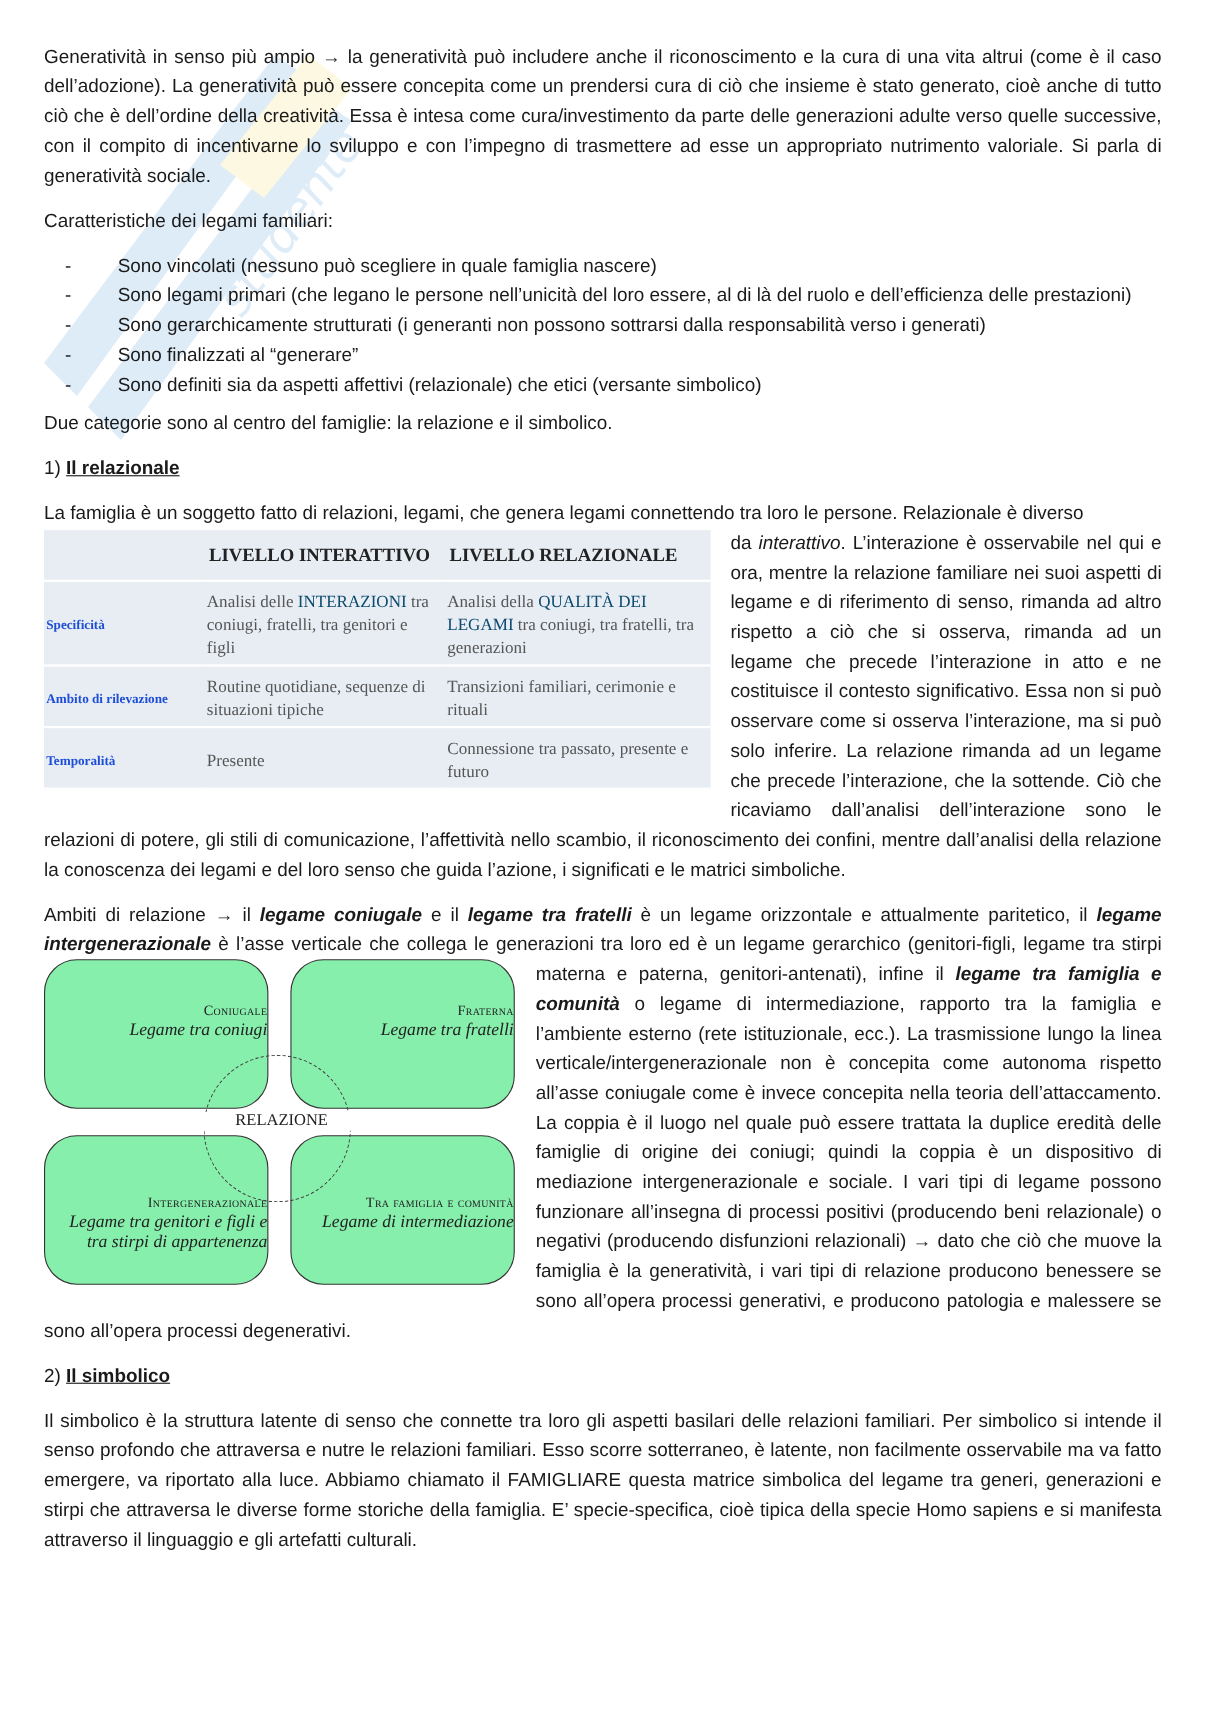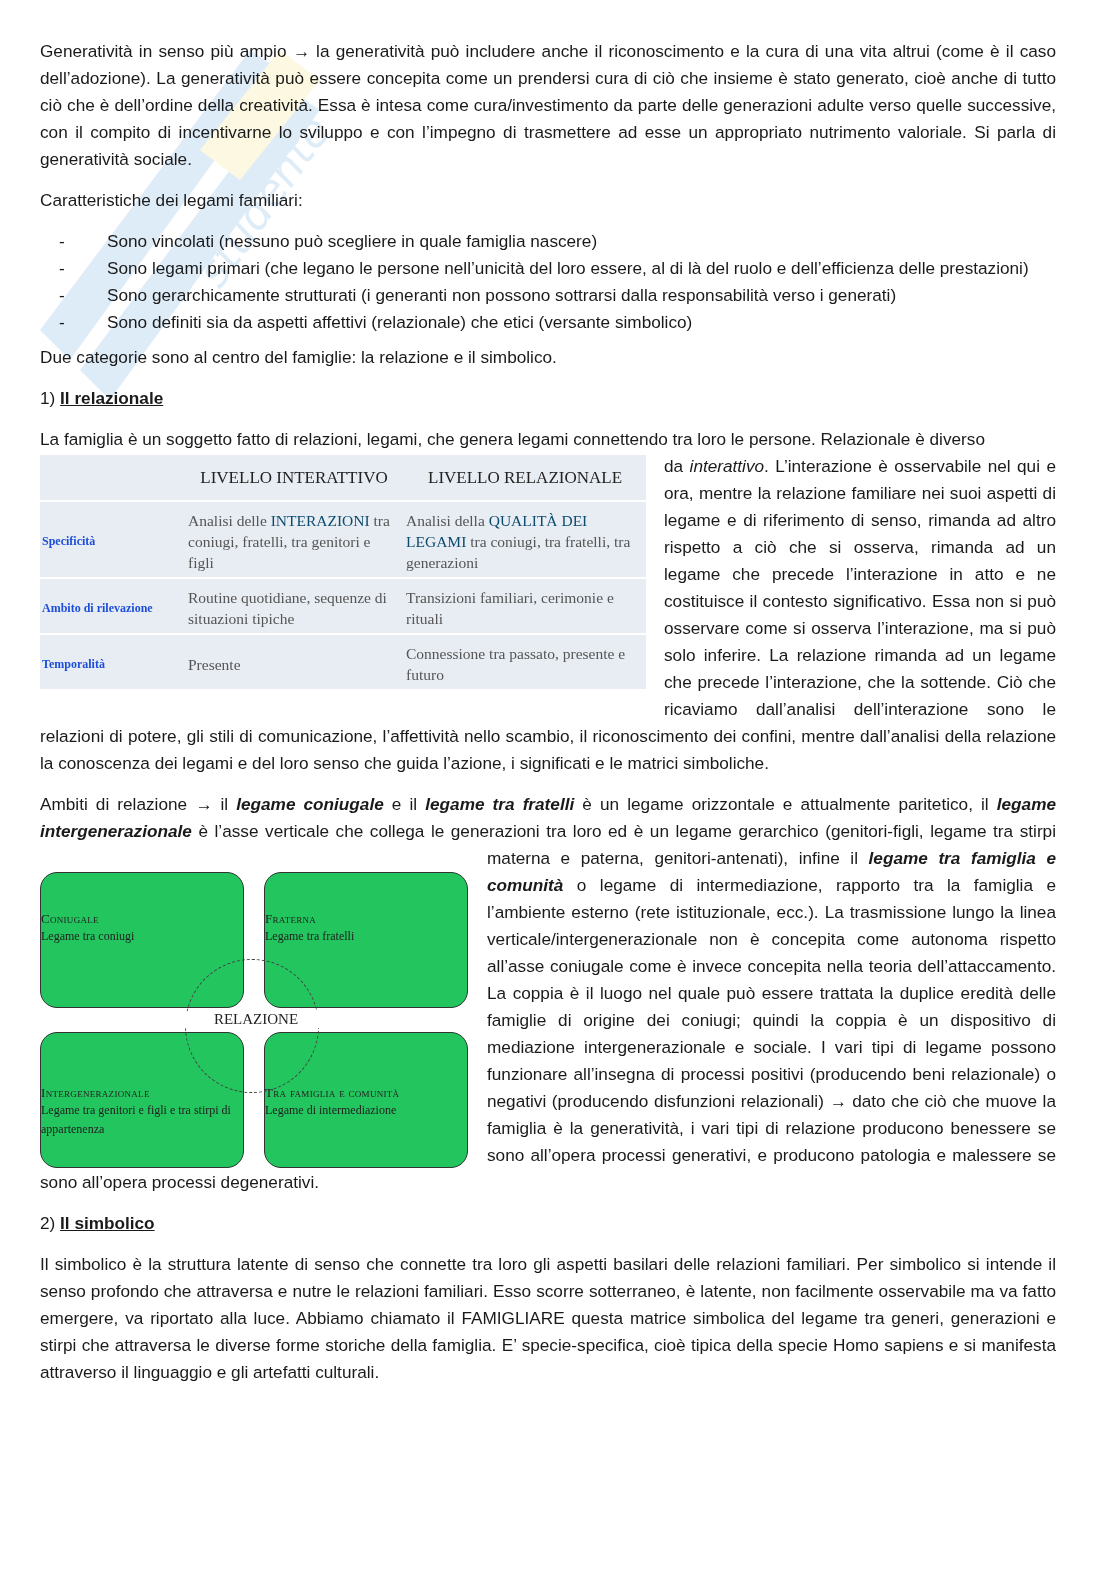--- a/index.html
+++ b/index.html
@@ -17,31 +17,31 @@
   ul.dash li { position:relative; padding-left:67px; text-align:justify; }
   ul.dash li::before { content:"-"; position:absolute; left:19px; }
 
   
   .watermark { position:absolute; left:20px; top:30px; width:470px; height:420px; pointer-events:none; opacity:0.16; }
 
   
   .table-wrap { float:left; width:606px; margin:2px 18px 6px 0; }
   table.lv { width:100%; border-collapse:collapse; background:#e8edf4;
              font-family:"Liberation Serif", "DejaVu Serif", serif; font-size:15.5px; line-height:21px; color:#333; }
-  table.lv th { font-weight:normal; text-align:center; font-size:17px; padding:12px 4px 12px 6px; color:#222; border-bottom:2px solid #fff; }
+  table.lv th { font-weight:bold; text-align:left; font-size:17px; padding:12px 4px 12px 6px; color:#222; border-bottom:2px solid #fff; }
   table.lv td { padding:8px 4px 4px 4px; vertical-align:middle; border-bottom:2px solid #fff; color:#555; }
   table.lv td.rh { font-weight:bold; color:#1d4ed8; font-size:12px; width:138px; padding-left:2px; }
   table.lv .hl { color:#0c4a6e; }
 
   
   .diagram-wrap { float:left; width:432px; height:310px; margin:6px 16px 0 0; position:relative; }
-  .box { position:absolute; border:1.6px solid #333; border-radius:17px; background:#22c55e; width:202px; height:134px;
-         font-family:"Liberation Serif", "DejaVu Serif", serif; text-align:left; color:#222; }
+  .box { position:absolute; border:1.6px solid #333; border-radius:30px; background:#86efac; width:202px; height:134px;
+         font-family:"Liberation Serif", "DejaVu Serif", serif; text-align:right; color:#222; }
   .box .t { font-size:13px; letter-spacing:0.3px; font-variant:small-caps; margin-top:0; }
-  .box .s { font-size:12px; line-height:19px; }
+  .box .s { font-size:16px; line-height:19px;font-style:italic; }
   .box.tl { left:0; top:0; } .box.tr { left:224px; top:0; }
   .box.bl { left:0; top:160px; } .box.br { left:224px; top:160px; }
   .box.tl .inner, .box.tr .inner { padding-top:38px; }
   .box.bl .inner, .box.br .inner { padding-top:52px; }
   .circle { position:absolute; left:145px; top:87px; width:132px; height:132px; border:1.6px dashed #444; border-radius:50%; }
   .rel-label { position:absolute; left:140px; top:139px; width:152px; text-align:center; background:#fff;
                font-family:"Liberation Serif", "DejaVu Serif", serif; font-size:15px; color:#222; }
   .clear { clear:both; }
 </style>
 </head>
@@ -60,20 +60,21 @@
     <b>Generatività in senso più ampio</b><span> → </span><span>la generatività può includere anche il riconoscimento e la cura di una vita altrui (come è il caso dell’adozione). La generatività può essere concepita come un prendersi cura di ciò che insieme è stato generato, cioè anche di tutto ciò che è dell’ordine della creatività. Essa è intesa come cura/investimento da parte delle generazioni adulte verso quelle successive, con il compito di incentivarne lo sviluppo e con l’impegno di trasmettere ad esse un appropriato nutrimento valoriale. Si parla di </span><b>generatività sociale</b><span>.</span>
   </p>
   <div class="gap"></div>
 
   <p><b>Caratteristiche dei legami familiari</b><span>:</span></p>
   <div class="gap"></div>
   <ul class="dash">
     <li>Sono vincolati (nessuno può scegliere in quale famiglia nascere)</li>
     <li>Sono legami primari (che legano le persone nell’unicità del loro essere, al di là del ruolo e dell’efficienza delle prestazioni)</li>
     <li>Sono gerarchicamente strutturati (i generanti non possono sottrarsi dalla responsabilità verso i generati)</li>
+    <li>Sono finalizzati al “generare”</li>
     <li>Sono definiti sia da aspetti affettivi (relazionale) che etici (versante simbolico)</li>
   </ul>
   <div class="gap-sm"></div>
 
   <p><span>Due categorie sono al centro del famiglie: la </span><b>relazione</b><span> e il </span><b>simbolico</b><span>.</span></p>
   <div class="gap"></div>
 
   <p><b>1) </b><span class="u">Il relazionale</span></p>
   <div class="gap"></div>
 

